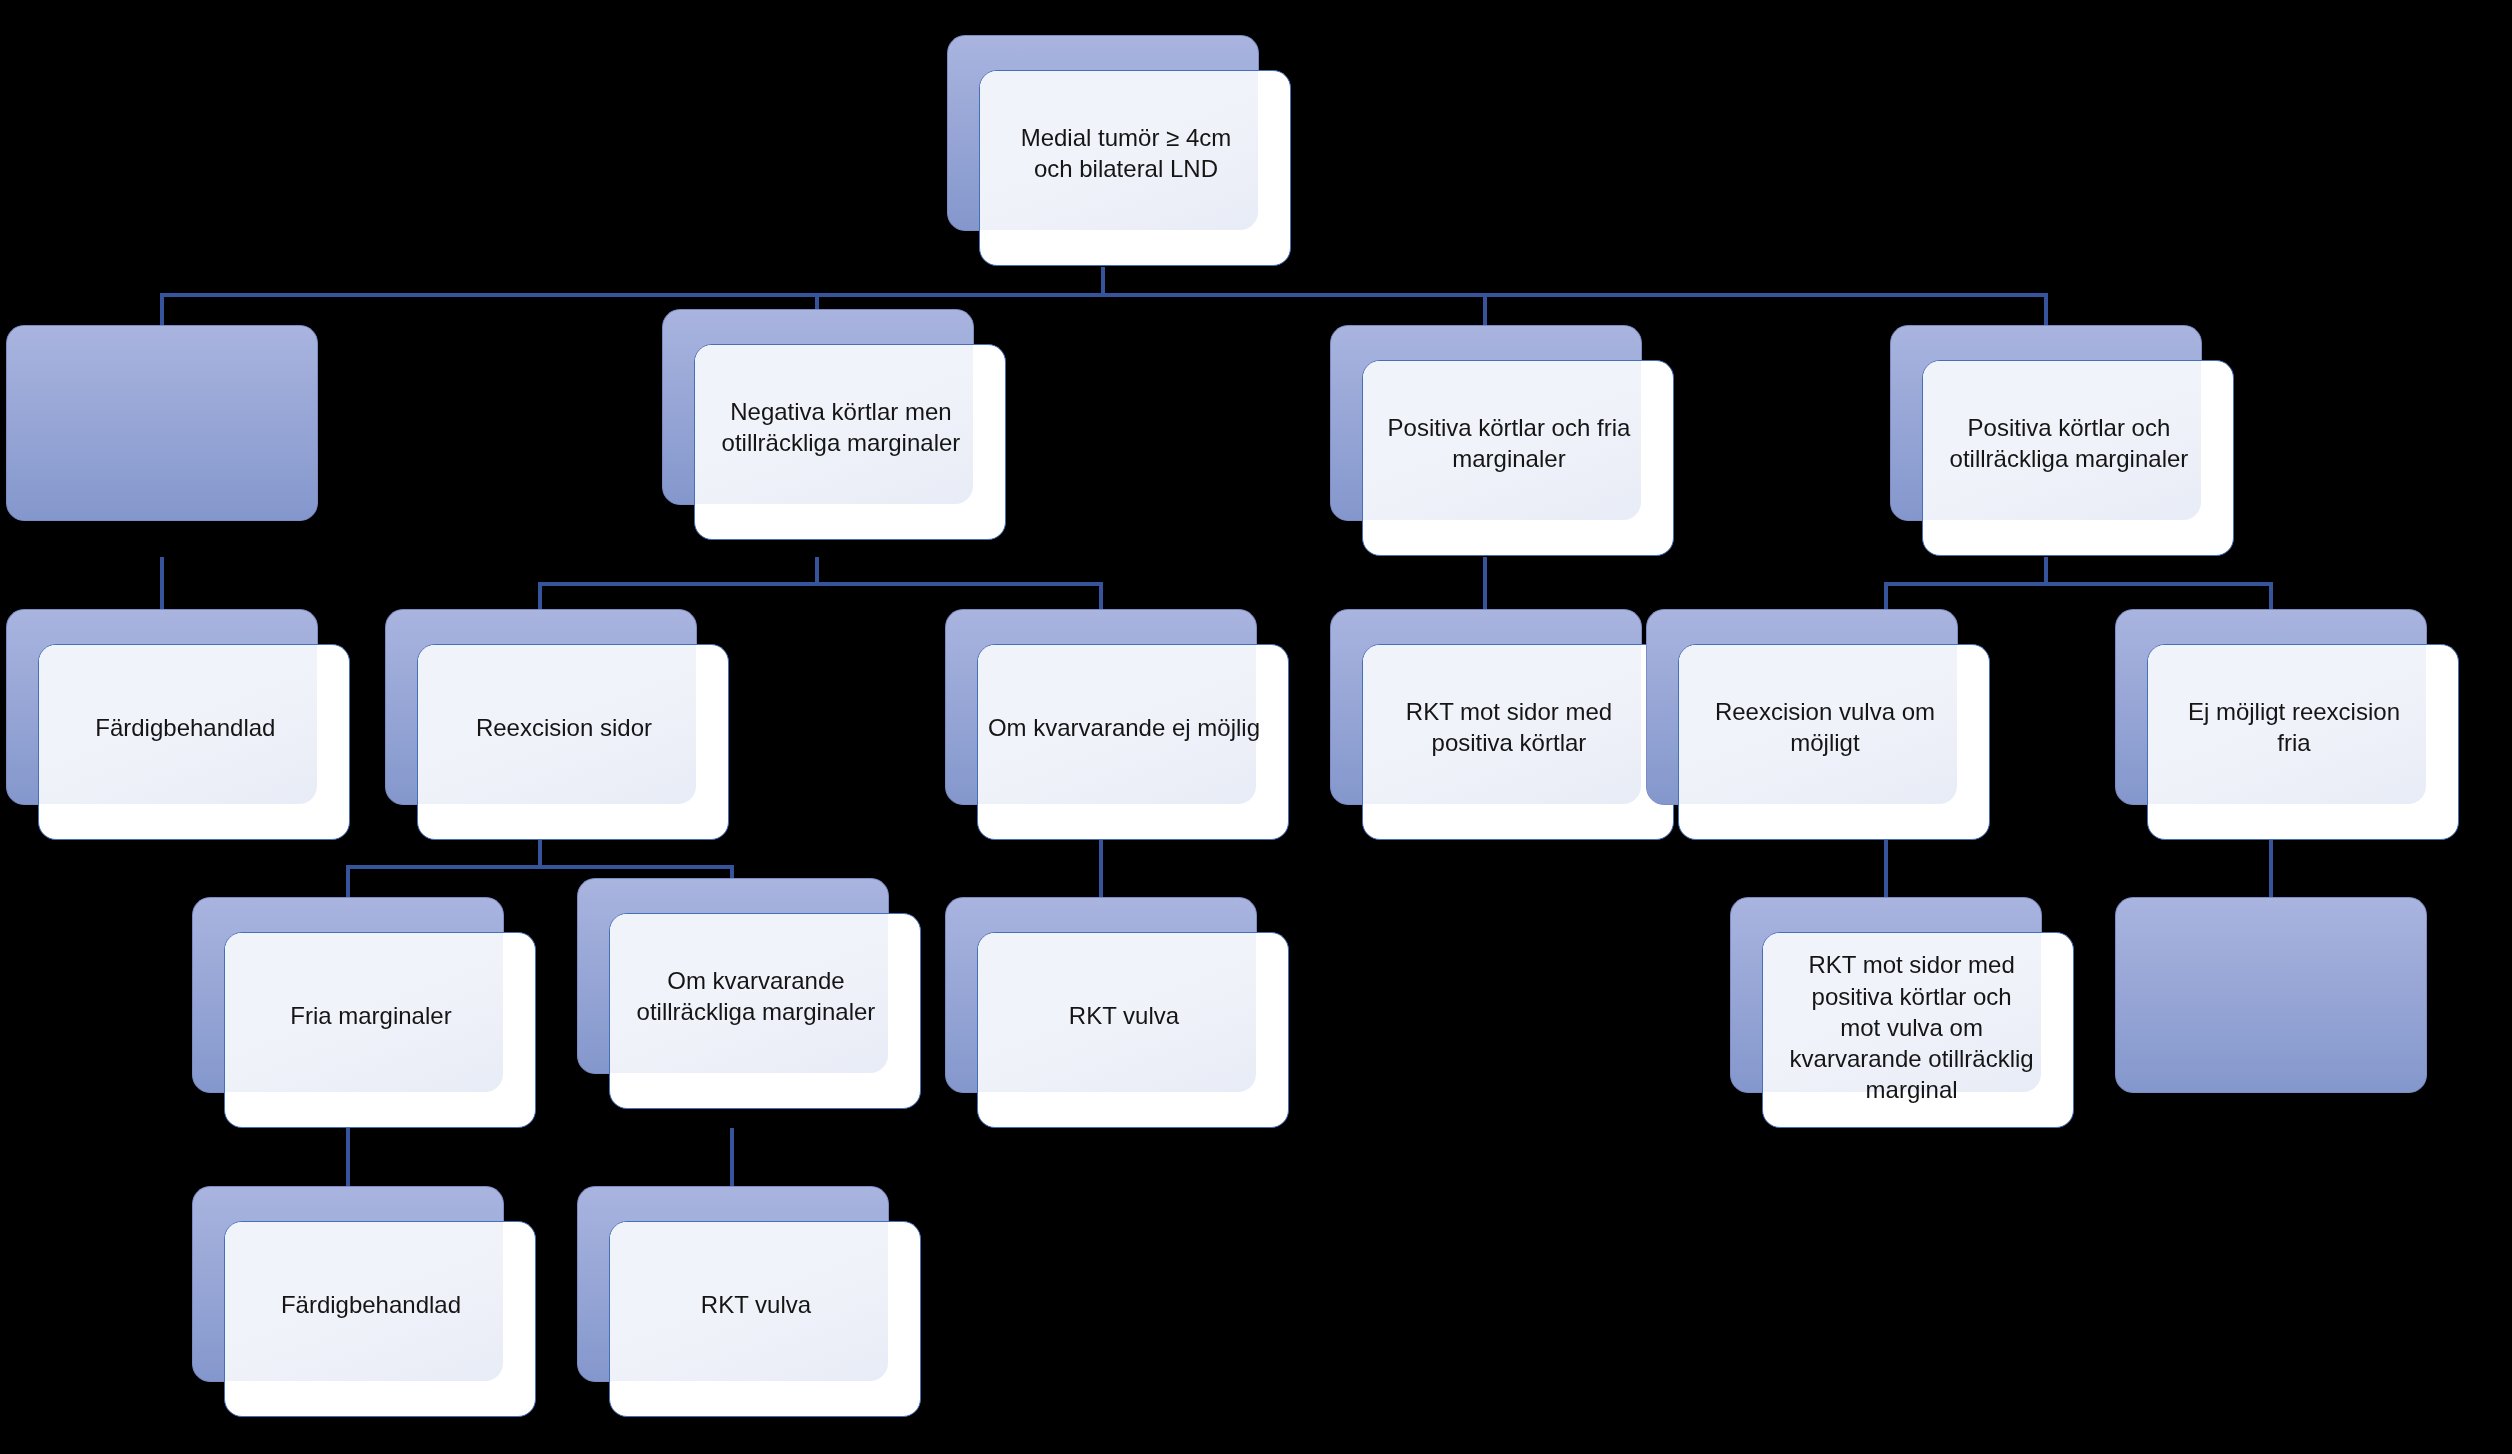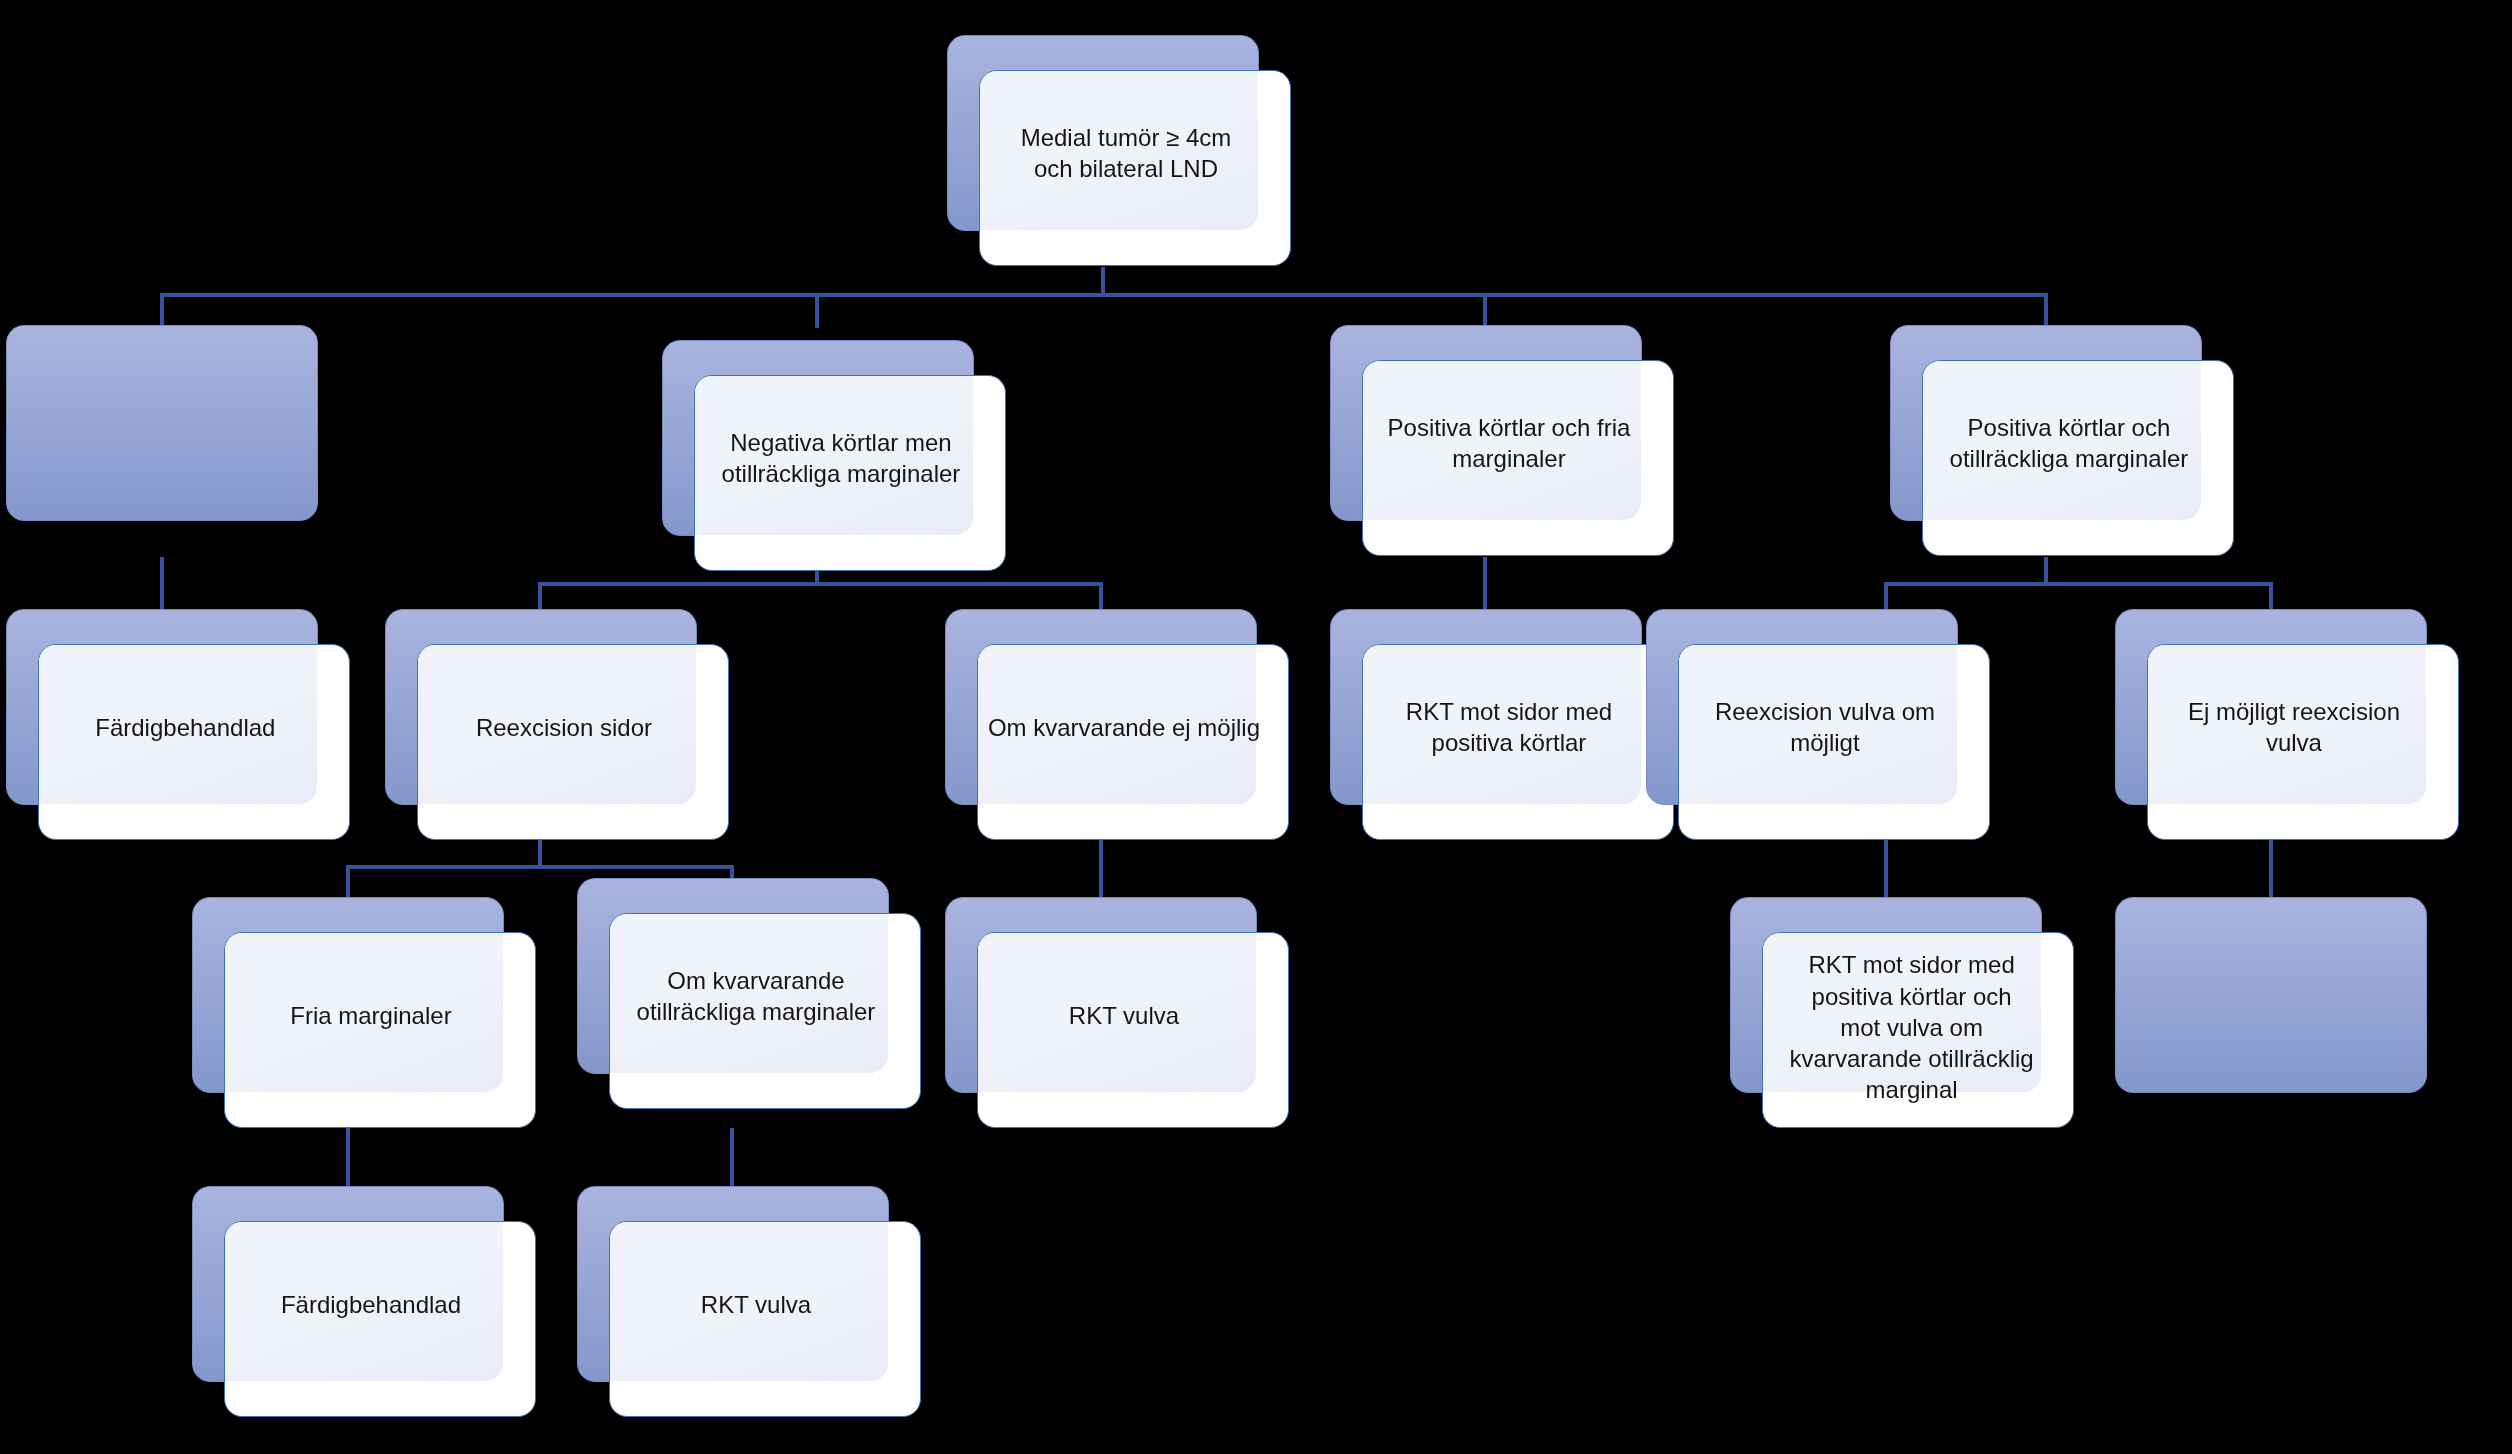--- a/index.html
+++ b/index.html
@@ -88,21 +88,21 @@
   <div class="front">
     <span class="lbl">Medial tumör ≥ 4cm
 och bilateral LND</span>
   </div>
 </div>
 
 <div class="node" style="left:6.4px;top:325px">
   <div class="back"></div>
 </div>
 
-<div class="node" style="left:662px;top:340px">
+<div class="node" style="left:662px;top:309px">
   <div class="back"></div>
   <div class="front">
     <span class="lbl">Negativa körtlar men
 otillräckliga marginaler</span>
   </div>
 </div>
 
 <div class="node" style="left:1330px;top:325px">
   <div class="back"></div>
   <div class="front">
@@ -153,21 +153,21 @@
   <div class="front">
     <span class="lbl">Reexcision vulva om
 möjligt</span>
   </div>
 </div>
 
 <div class="node" style="left:2115px;top:609px">
   <div class="back"></div>
   <div class="front">
     <span class="lbl">Ej möjligt reexcision
-vulva</span>
+fria</span>
   </div>
 </div>
 
 <div class="node" style="left:192px;top:897px">
   <div class="back"></div>
   <div class="front">
     <span class="lbl">Fria marginaler</span>
   </div>
 </div>
 

